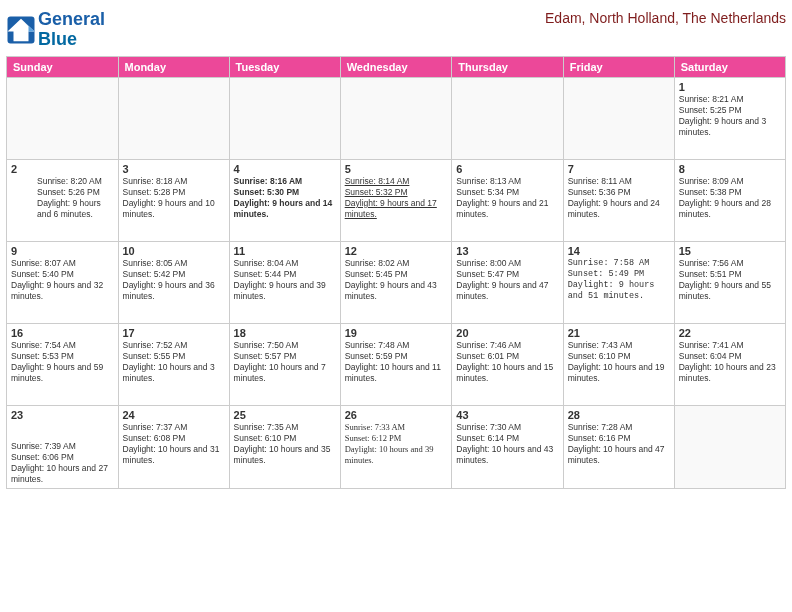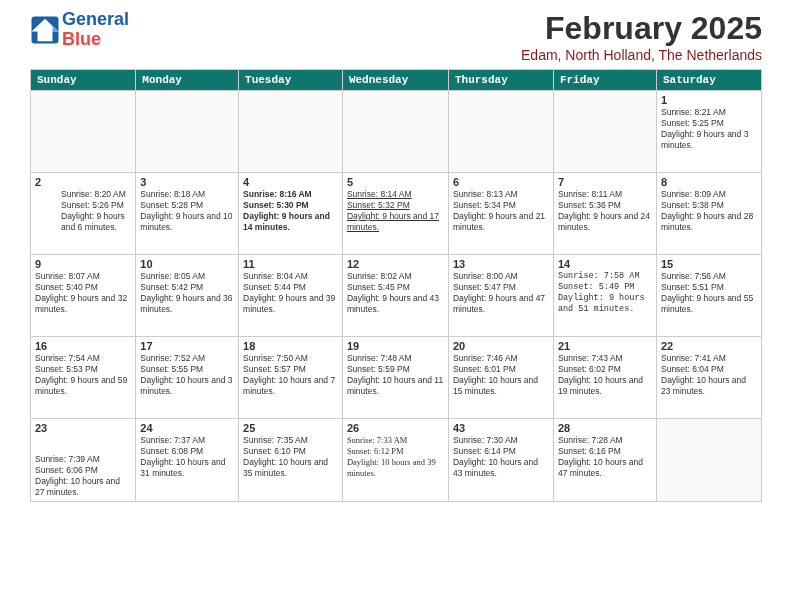--- a/index.html
+++ b/index.html
@@ -1,40 +1,39 @@
 <!DOCTYPE html>
 <html><head>
   <meta charset="utf-8">
   <style>
     * { box-sizing: border-box; margin: 0; padding: 0; }
     body { font-family: Arial, sans-serif; background: #fff; width: 792px; height: 612px; overflow: hidden; }
     
-    .page { width: 792px; height: 612px; padding: 10px 30px; }
+    .page { width: 792px; height: 612px; padding: 10px 6px; }
     
     .header { display: flex; justify-content: space-between; align-items: flex-start; margin-bottom: 6px; }
     
     .logo { display: flex; align-items: center; }
     .logo-text { font-size: 18px; font-weight: bold; color: #333; line-height: 1.1; }
     .logo-text span { color: #1a5fa8; }
     .logo-icon { width: 30px; height: 30px; margin-right: 2px; }
     
     .title-block { text-align: right; }
     .month-title { font-size: 32px; font-weight: bold; color: #333; }
     .location { font-size: 14px; color: #7f1d1d; }
     
     .calendar { width: 100%; border-collapse: collapse; }
     
     .calendar th {
-      background: #0f766e;
+      background: #ec4899;
       color: #fff;
       text-align: left;
       padding: 4px 6px;
       font-size: 11px;
       border: 1px solid #ccc;
-      font-family: Liberation Mono, monospace;
     }
     
     .calendar td {
       border: 1px solid #ccc;
       vertical-align: top;
       padding: 3px 4px;
       font-size: 9px;
       color: #333;
       width: 113px;
       height: 82px;
@@ -51,25 +50,24 @@
 <div class="page">
   <div class="header">
     <div class="logo">
       <svg class="logo-icon" viewBox="0 0 40 40">
         <rect x="2" y="2" width="36" height="36" rx="4" fill="#1a5fa8"></rect>
         <polygon points="20,5 38,22 30,22 30,35 10,35 10,22 2,22" fill="white"></polygon>
         <polygon points="25,10 38,22 30,22 30,15" fill="#5ba3e0"></polygon>
       </svg>
       <div class="logo-text">
         <div><span>General</span></div>
-        <div><span style="color:#ef4444;">Blue</span></div>
+        <div><span style="color:#0369a1;">Blue</span></div>
       </div>
     </div>
     <div class="title-block">
-      <div class="month-title">February 2025</div>
       <div class="location">Edam, North Holland, The Netherlands</div>
     </div>
   </div>
 
   <table class="calendar">
     <thead>
       <tr>
         <th>Sunday</th>
         <th>Monday</th>
         <th>Tuesday</th>
@@ -209,21 +207,21 @@
           </td>
           <td>
             <span class="day-num">20</span>
             <div class="day-info" style="white-space: pre-line;">Sunrise: 7:46 AM
 Sunset: 6:01 PM
 Daylight: 10 hours and 15 minutes.</div>
           </td>
           <td>
             <span class="day-num">21</span>
             <div class="day-info" style="white-space: pre-line;">Sunrise: 7:43 AM
-Sunset: 6:02 PM
+Sunset: 6:10 PM
 Daylight: 10 hours and 19 minutes.</div>
           </td>
           <td>
             <span class="day-num">22</span>
             <div class="day-info" style="white-space: pre-line;">Sunrise: 7:41 AM
 Sunset: 6:04 PM
 Daylight: 10 hours and 23 minutes.</div>
           </td>
         </tr>
         <tr>

